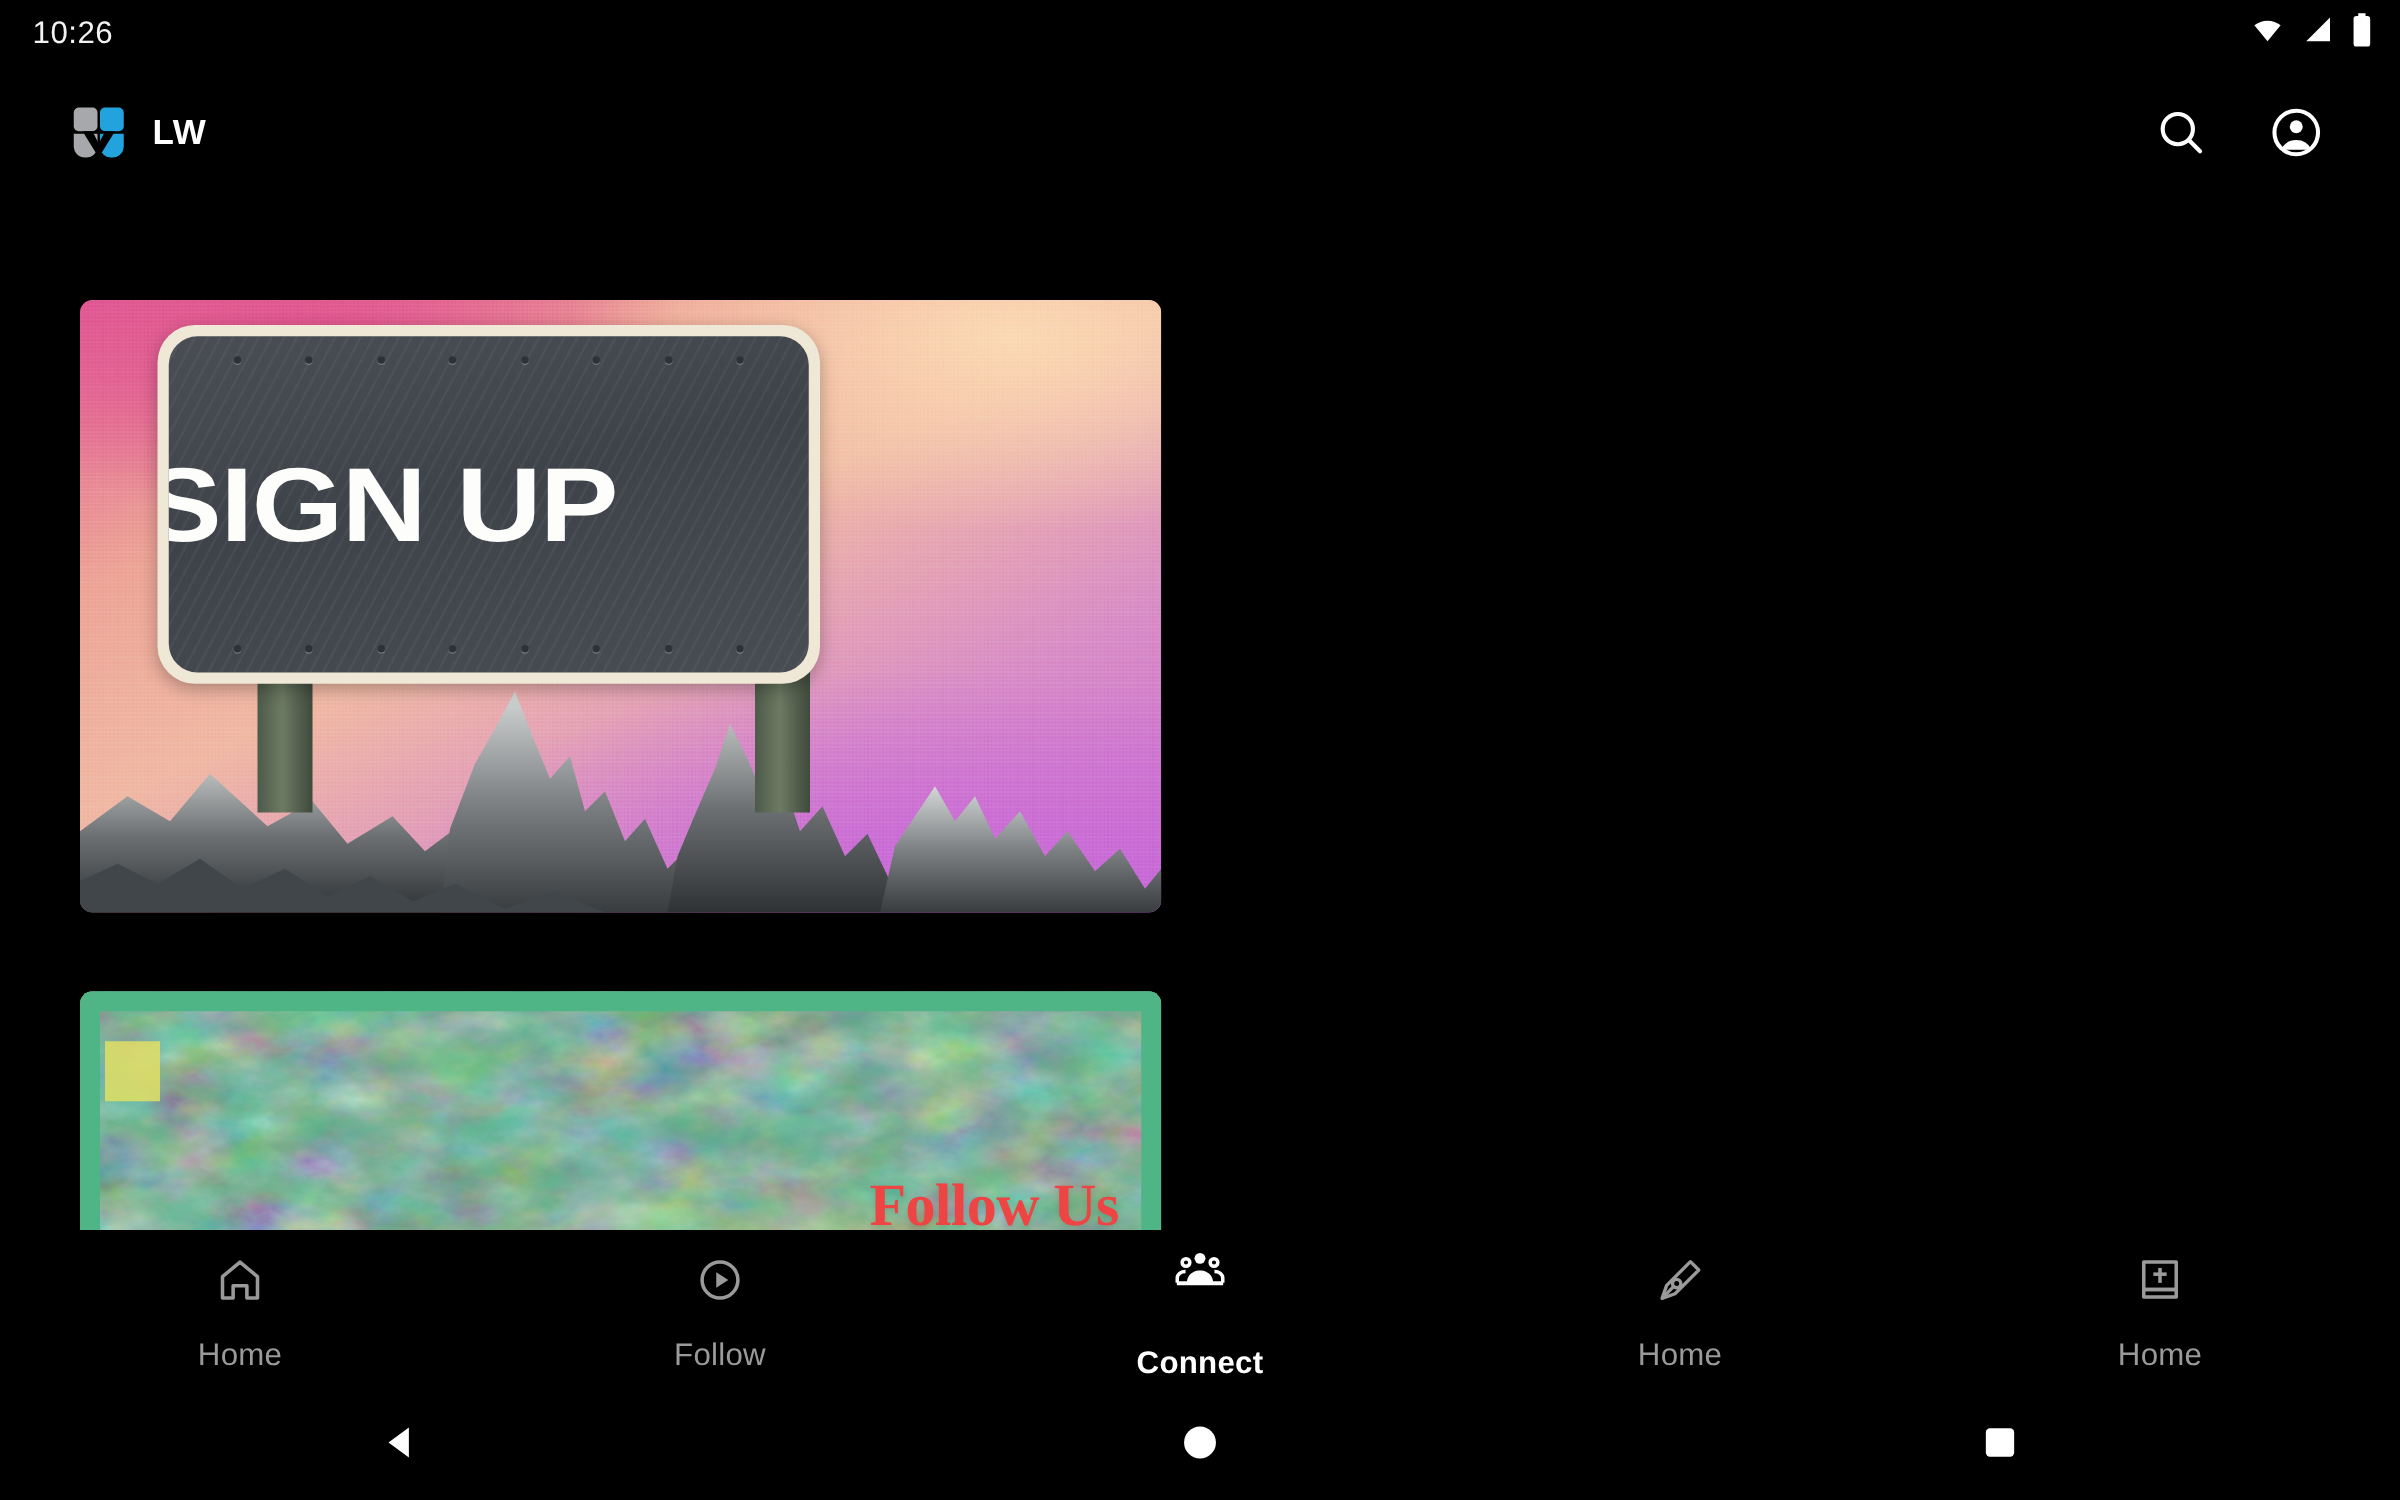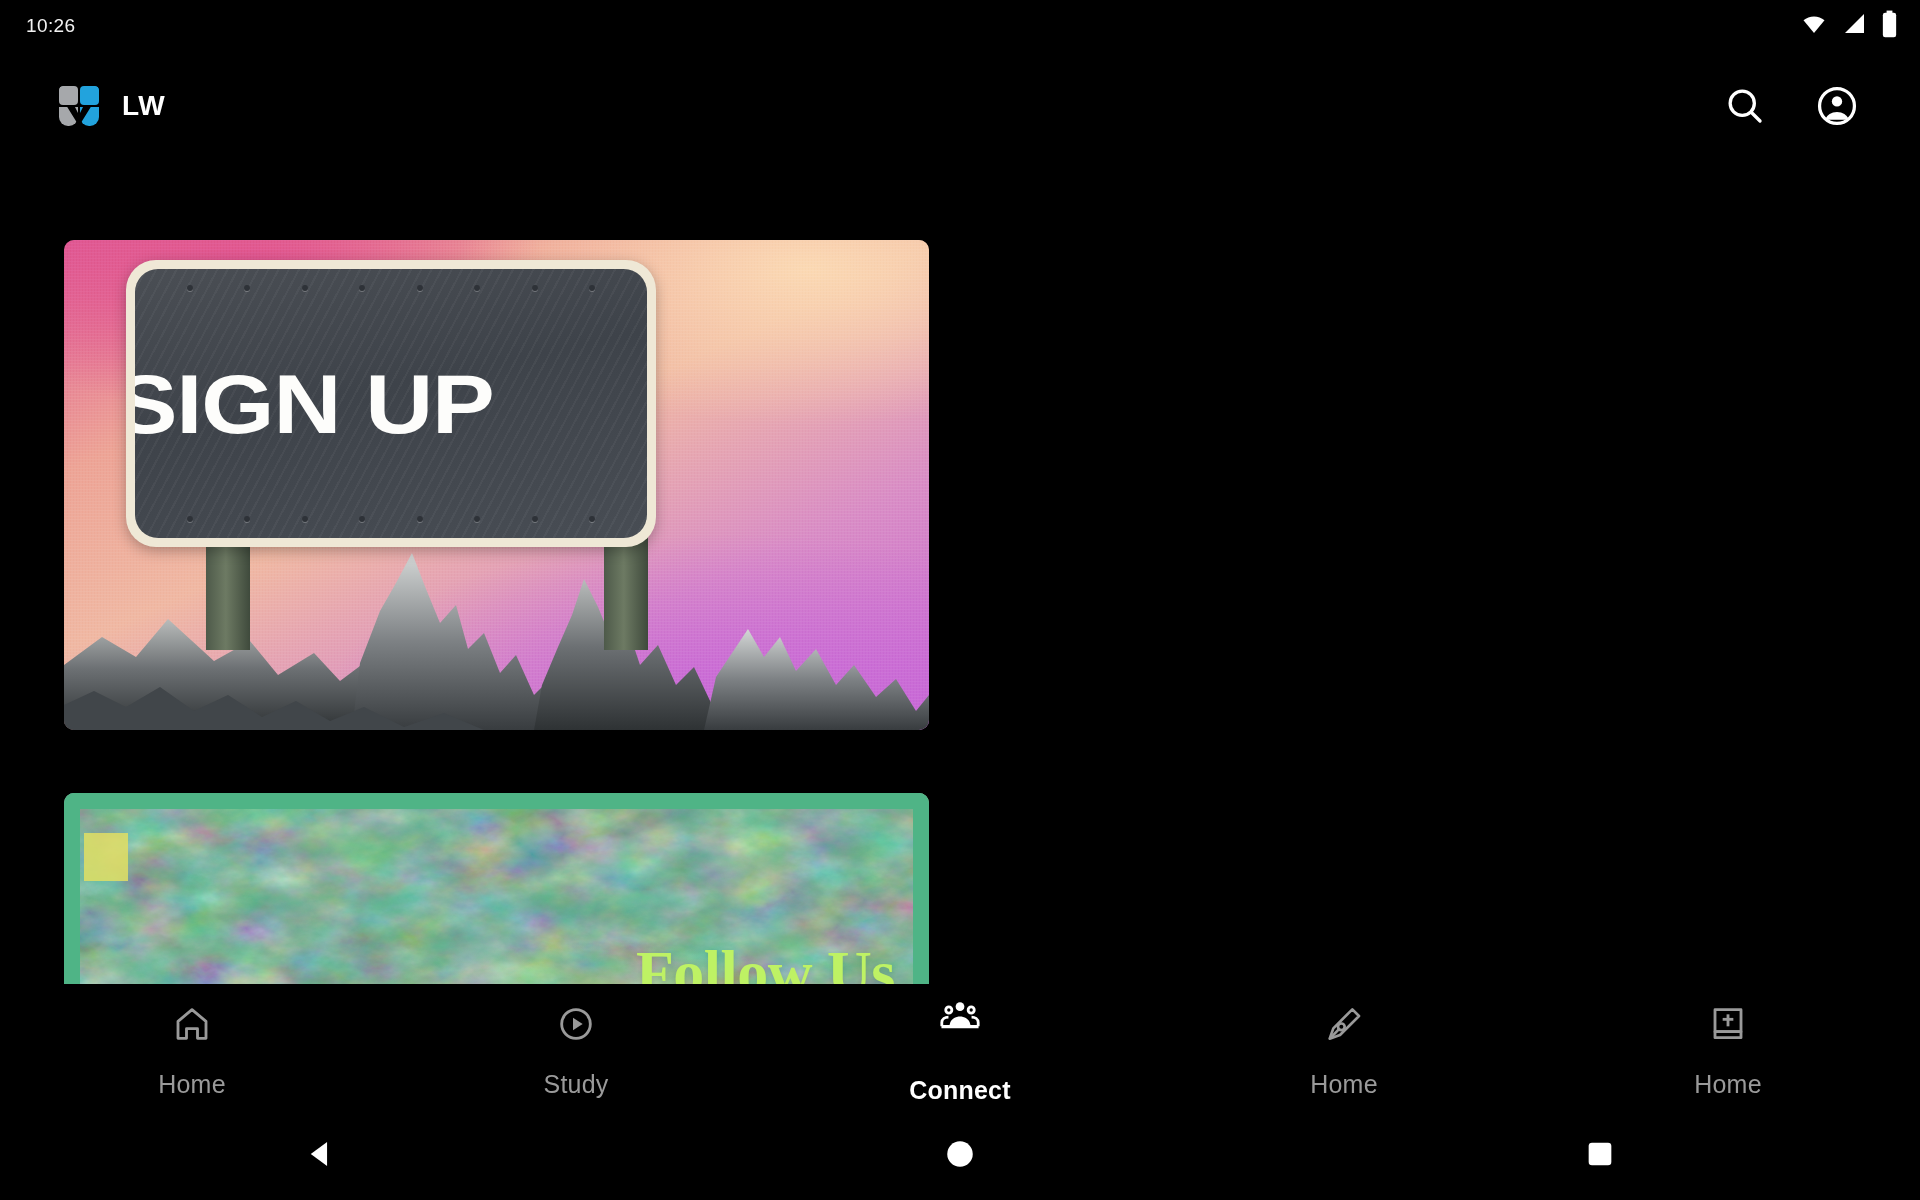--- a/index.html
+++ b/index.html
@@ -9,21 +9,21 @@
     font-family:"Liberation Sans", sans-serif;
     overflow:hidden;
   }
 
   
   .status-bar{
     position:absolute; top:0; left:0; width:1920px; height:52px;
     display:flex; align-items:center; justify-content:space-between;
     padding:0 22px 0 26px; color:#fff;
   }
-  .status-time{ font-size:19px; letter-spacing:.4px; font-weight:400; color:#f2f2f2; }
+  .status-time{ font-size:25px; letter-spacing:.4px; font-weight:400; color:#f2f2f2; }
   .status-icons{ display:flex; align-items:center; gap:12px; }
 
   
   .app-bar{
     position:absolute; top:52px; left:0; width:1920px; height:108px;
     display:flex; align-items:center; padding:0 28px 0 58px;
   }
   .brand{ display:flex; align-items:center; gap:22px; }
   .logo{
     width:42px; height:42px; border-radius:7px; position:relative; overflow:hidden;
@@ -110,22 +110,22 @@
   .c2-square{
     position:absolute; left:20px; top:40px; width:44px; height:48px;
     background:#e2df63; opacity:.85;
   }
   .c2-frame{
     position:absolute; left:0; top:0; right:0; bottom:0;
     border:16px solid #4fb486;
   }
   .c2-text{
     position:absolute; right:34px; top:148px; text-align:right;
-    color:#bef264; font-family:"Liberation Serif", serif;
-    font-weight:700; font-size:62px; line-height:1.0; letter-spacing:-.5px;
+    color:#ef4444; font-family:"Liberation Serif", serif;
+    font-weight:700; font-size:48px; line-height:1.0; letter-spacing:-.5px;
     text-shadow:0 2px 5px rgba(0,0,0,.10);
   }
   .c2-text span{ display:block; }
 
   
   .tab-bar{
     position:absolute; left:0; bottom:88px; width:1920px; height:128px;
     background:#000; display:flex; align-items:center;
   }
   .tab{
@@ -304,21 +304,21 @@
     <span class="tab-label">Home</span>
   </div>
 
   <div class="tab">
     <span class="tab-icon">
       <svg width="40" height="40" viewBox="0 0 24 24" fill="none" stroke="#9a9a9a" stroke-width="1.7">
         <circle cx="12" cy="12" r="8.6"></circle>
         <path d="M10.2 8.3 L16 12 L10.2 15.7 Z" fill="#9a9a9a" stroke="none"></path>
       </svg>
     </span>
-    <span class="tab-label">Study</span>
+    <span class="tab-label">Follow</span>
   </div>
 
   <div class="tab active">
     <span class="tab-icon">
       <svg width="42" height="42" viewBox="0 0 24 24" fill="none" stroke="#ffffff" stroke-width="1.6">
         <circle cx="12" cy="6.1" r="2.5" fill="#ffffff" stroke="none"></circle>
         <circle cx="5.6" cy="8.0" r="1.75" fill="none"></circle>
         <circle cx="18.4" cy="8.0" r="1.75" fill="none"></circle>
         <path d="M6.0 17.3c0-3.4 2.7-5.6 6.0-5.6s6.0 2.2 6.0 5.6z" fill="#ffffff" stroke="none"></path>
         <path d="M1.6 17.3v-2.2c0-1.8 1.7-3.0 3.8-3.0" stroke="#ffffff"></path>

